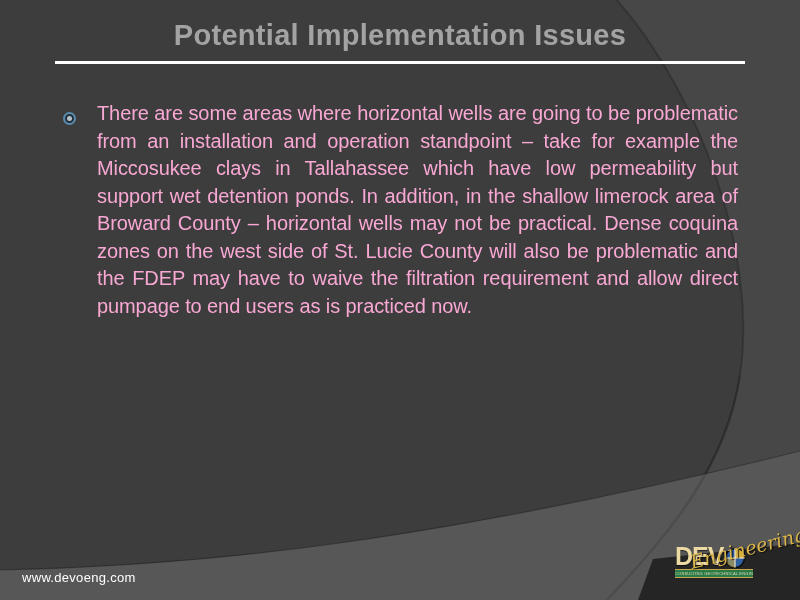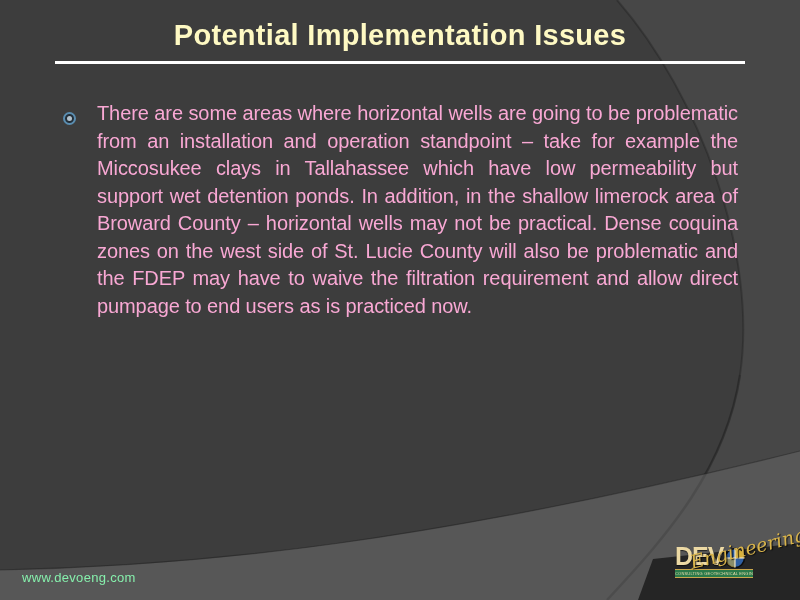--- a/index.html
+++ b/index.html
@@ -6,21 +6,21 @@
   .slide {
     position:relative; width:800px; height:600px; overflow:hidden;
     background:#3d3d3d;
     font-family:"Liberation Sans", sans-serif;
     -webkit-font-smoothing:antialiased;
   }
   .bg-decor { position:absolute; left:0; top:0; width:800px; height:600px; }
 
   .slide-title {
     position:absolute; top:19px; left:0; right:0;
-    text-align:center; color:#fef9c3;
+    text-align:center; color:#a3a3a3;
     font-size:29px; font-weight:bold; letter-spacing:0.3px;
     margin:0;
   }
   .title-underline {
     position:absolute; top:61px; left:55px; width:690px; height:3px;
     background:#ffffff;
   }
 
   .bullet-icon {
     position:absolute; left:63px; top:112px;
@@ -34,21 +34,21 @@
 
   .bullet-paragraph {
     position:absolute; left:97px; top:100px; width:641px;
     margin:0; color:#f9a8d4;
     font-size:20px; line-height:27.5px;
     text-align:justify; letter-spacing:-0.1px;
   }
 
   .footer-url {
     position:absolute; left:22px; top:570px;
-    font-size:13px; color:#86efac; letter-spacing:0.3px;
+    font-size:13px; color:#ffffff; letter-spacing:0.3px;
   }
 
   
   .devo-logo { position:absolute; left:655px; top:538px; width:145px; height:62px; }
   .logo-wordmark {
     position:absolute; left:20px; top:4px;
     display:flex; align-items:center;
     color:#ecd9a4; font-weight:bold; font-size:25px; letter-spacing:-1px;
     text-shadow:0 1px 1px rgba(0,0,0,0.6);
   }

